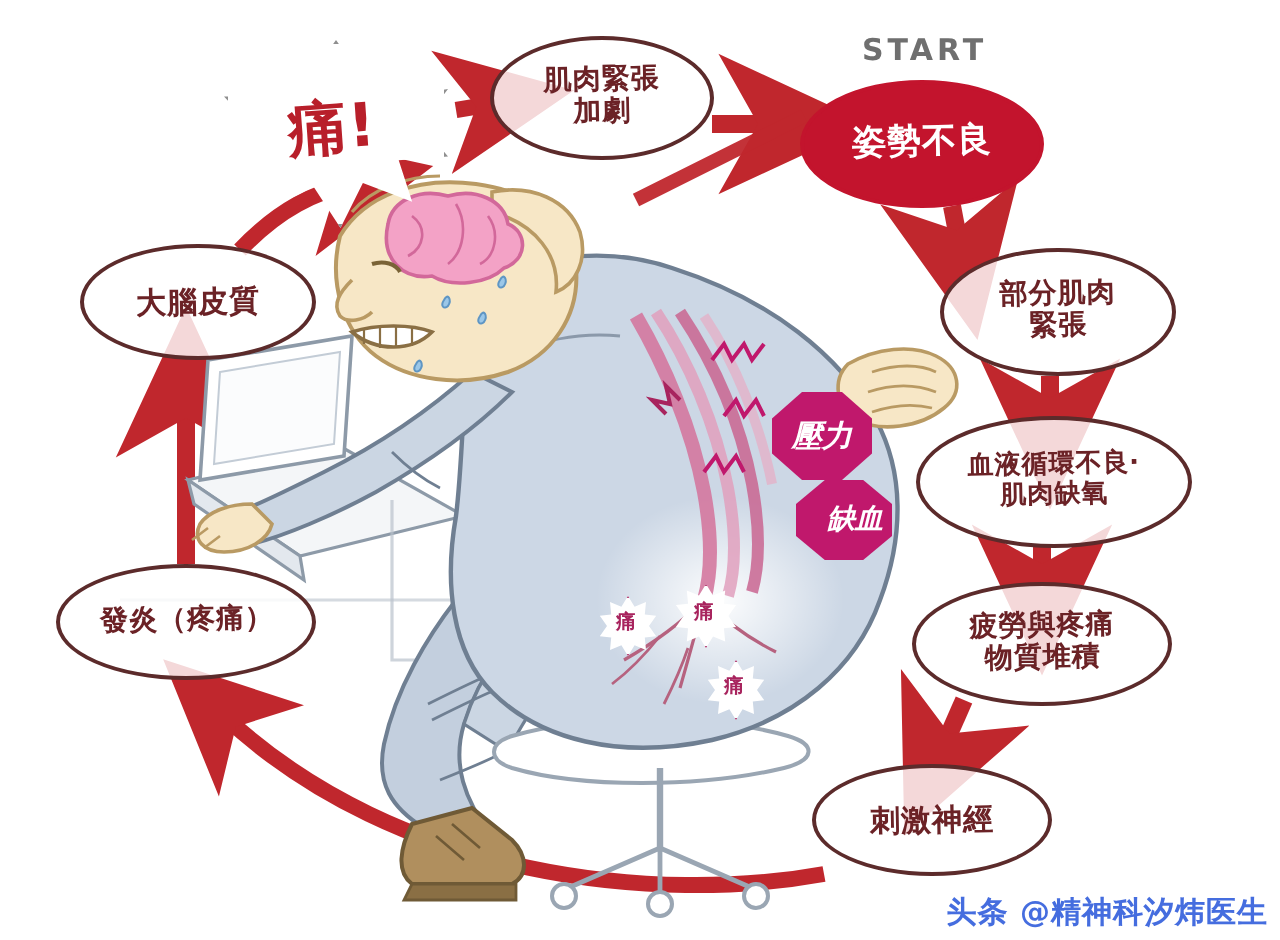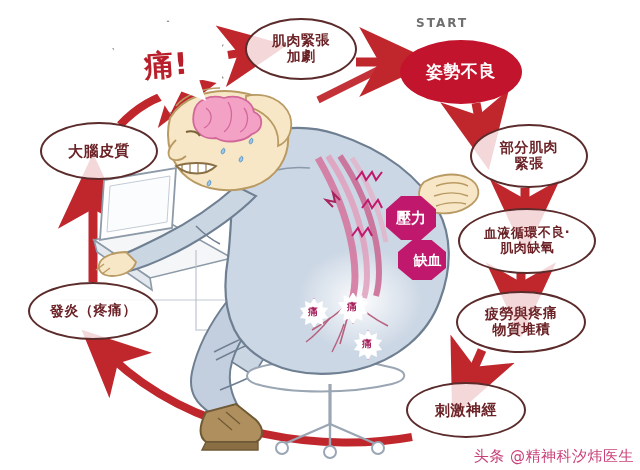--- a/index.html
+++ b/index.html
@@ -20,21 +20,21 @@
   .ell{
     position:absolute;left:0;top:0;width:100%;height:100%;
     border:2px solid #5c2b2b;border-radius:50%;
     background:rgba(255,255,255,0.82);
     box-sizing:border-box;
   }
   .node.start-node .ell{background:#c3142d;border-color:#c3142d;}
   .node.start-node .txt{color:#ffffff;}
   .startlabel{position:absolute;color:#6f6f6f;font-weight:700;letter-spacing:2px;}
   .badge{position:absolute;display:flex;align-items:center;justify-content:center;}
-  .badge .txt{color:#fff;font-weight:700;position:relative;z-index:2;line-height:1;}
+  .badge .txt{color:#fff;font-weight:700;position:relative;z-index:2;line-height:1;font-style:italic;}
   .badge .oct{
     position:absolute;left:0;top:0;width:100%;height:100%;
     background:#c0186c;
     clip-path:polygon(30% 0%,70% 0%,100% 30%,100% 70%,70% 100%,30% 100%,0% 70%,0% 30%);
   }
   .burst{position:absolute;display:flex;align-items:center;justify-content:center;}
   .burst .txt{position:relative;z-index:2;font-weight:700;color:#a8245e;line-height:1;}
   .burst .star{
     position:absolute;left:0;top:0;width:100%;height:100%;
     background:#fff;border:1.5px solid #b0366e;
@@ -45,21 +45,21 @@
     position:absolute;left:0;top:0;width:100%;height:100%;
     background:#ffffff;border:2px solid #8f8f8f;
     clip-path:polygon(50% 0%,62% 20%,82% 8%,79% 30%,100% 26%,88% 45%,100% 62%,78% 64%,84% 86%,62% 76%,52% 100%,40% 78%,20% 90%,22% 66%,2% 66%,14% 48%,0% 30%,22% 30%,20% 8%,38% 20%);
   }
   .pain-burst .txt{
     position:relative;z-index:2;color:#b81f2a;font-weight:700;
     transform:rotate(-4deg);line-height:1;
   }
   #watermark{
     position:absolute;right:6px;bottom:4px;
-    color:#be185d;opacity:.82;font-weight:400;
+    color:#1d4ed8;opacity:.82;font-weight:700;
     letter-spacing:.5px;white-space:nowrap;
   }
 </style>
 </head>
 <body>
 
 <div id="stage">
 
   <svg id="art" viewBox="0 0 640 470">
     <defs>
@@ -185,21 +185,21 @@
         <path d="M436,186 C448,182 460,182 468,186 M434,196 C446,192 458,192 468,196 M436,206 C448,202 458,202 466,204" stroke="#b99a63" stroke-width="1.4" fill="none"></path>
       </g>
 
       <g>
         <path d="M352,300 C340,312 326,322 312,330 M352,300 C348,316 344,330 340,344 M352,300 C364,312 376,320 388,326" stroke="#b6627f" stroke-width="1.6" fill="none"></path>
         <path d="M330,318 C322,328 314,336 306,342 M344,324 C340,336 336,344 332,352" stroke="#b6627f" stroke-width="1.4" fill="none"></path>
       </g>
     </g>
   </svg>
 
-  <div class="startlabel" style="left:416px;top:16px;font-size:12px;">START</div>
+  <div class="startlabel" style="left:431px;top:16px;font-size:15px;">START</div>
 
   <div class="node start-node" style="left:400px;top:40px;width:122px;height:64px;">
     <div class="ell"></div>
     <div class="txt" style="font-size:17px;position:relative;">姿勢不良</div>
   </div>
 
   <div class="node" style="left:470px;top:124px;width:118px;height:64px;">
     <div class="ell"></div>
     <div class="txt" style="font-size:14px;position:relative;">部分肌肉
 緊張</div>

